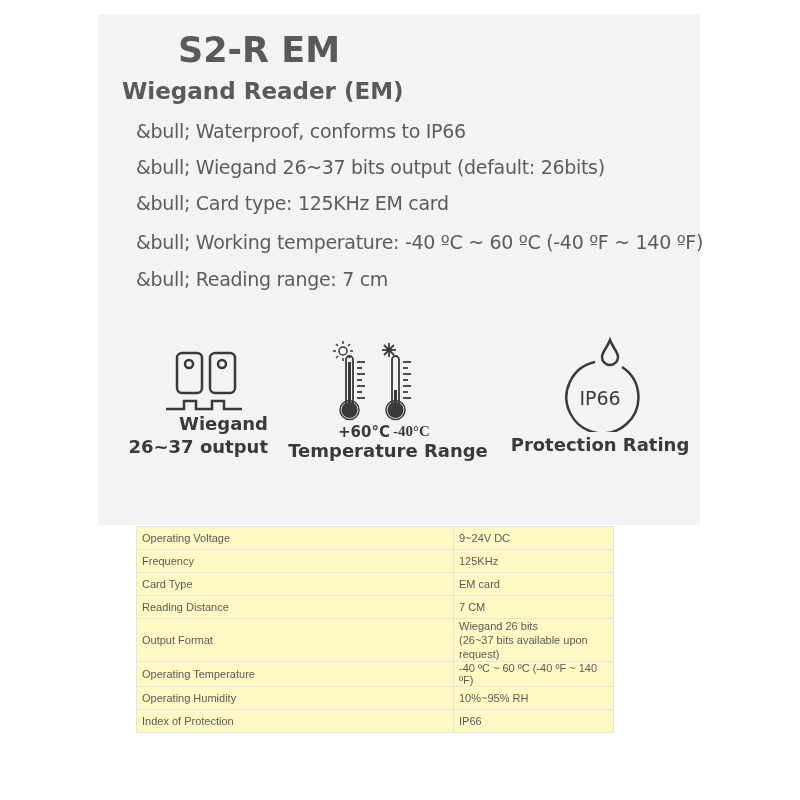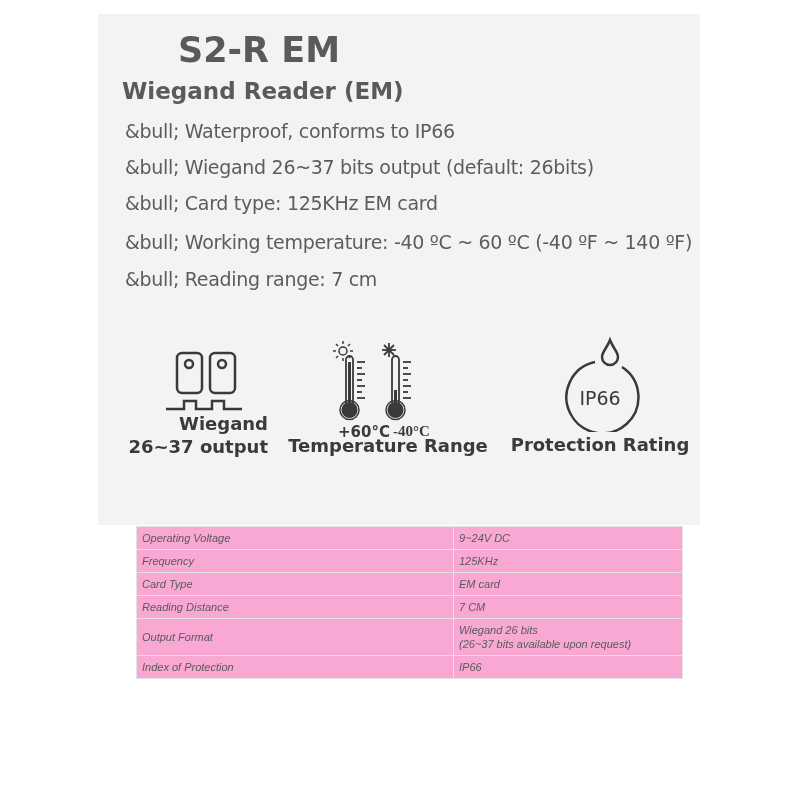--- a/index.html
+++ b/index.html
@@ -4,27 +4,27 @@
 <style>
   html, body { margin:0; padding:0; }
   body { width:800px; height:800px; background:#ffffff; position:relative; overflow:hidden;
          font-family:"Liberation Sans", "DejaVu Sans", sans-serif; color:#555; }
   .panel { position:absolute; left:98px; top:14px; width:602px; height:511px; background:#f3f3f3; }
   .model { position:absolute; left:178px; top:30px; font-family:"DejaVu Sans", sans-serif; font-weight:bold;
            font-size:35px; color:#5a5a5a; letter-spacing:0px; }
   .subtitle { position:absolute; left:122px; top:78px; font-family:"DejaVu Sans", sans-serif; font-weight:bold;
               font-size:23px; color:#5a5a5a; }
   .bullets { position:absolute; left:122px; top:0; margin:0; padding:0; list-style:none; }
-  .bullets li { position:absolute; left:3px; white-space:nowrap; font-size:19px; color:#5c5c5c;
+  .bullets li { position:absolute; left:14px; white-space:nowrap; font-size:19px; color:#5c5c5c;
                 font-family:"DejaVu Sans", sans-serif; font-weight:normal; letter-spacing:-0.3px; }
   .feature { position:absolute; text-align:center; color:#3a3a3a; }
   .feature .label { font-family:"DejaVu Sans", sans-serif; font-weight:bold; font-size:18px; white-space:nowrap; }
   .feature svg { display:block; margin:0 auto; }
-  .spec-table { position:absolute; left:136px; top:526px; width:547px; border-collapse:collapse;
-                font-family:"Liberation Sans", sans-serif; font-size:11px; color:#5a5a5a; background:#f9a8d4;font-style:italic; }
+  .spec-table { position:absolute; left:136px; top:526px; width:478px; border-collapse:collapse;
+                font-family:"Liberation Sans", sans-serif; font-size:11px; color:#5a5a5a; background:#fef9c3; }
   .spec-table td { border:1px solid #e3e3e3; padding:0 0 0 5px; height:22px; vertical-align:middle; }
   .spec-table td.k { width:311px; }
   .spec-table tr.tall td { height:36px; }
   .spec-table td .line { display:block; line-height:14px; }
 </style>
 </head>
 <body>
 
 <div class="panel"></div>
 
@@ -98,21 +98,21 @@
         <line x1="80" y1="42" x2="85" y2="42"></line>
       <line x1="80" y1="48" x2="88" y2="48"></line>
         <line x1="80" y1="54" x2="85" y2="54"></line>
       <line x1="80" y1="60" x2="88" y2="60"></line>
     </g>
   </svg>
   <div style="position:relative; height:12px; font-family:'DejaVu Sans',sans-serif; font-weight:bold; font-size:15px; color:#3a3a3a;">
     <span style="position:absolute; left:50px; top:0;">+60°C</span>
     <span style="position:absolute; left:105px; top:0;font-family:Liberation Serif, serif;">-40°C</span>
   </div>
-  <div class="label" style="">Temperature Range</div>
+  <div class="label" style="margin-top:5px;">Temperature Range</div>
 </div>
 
 <div class="feature" style="left:510px; top:334px; width:180px;">
   <svg width="90" height="98" viewBox="0 0 90 98">
     <path d="M40 28 A36 36 0 1 0 67 33" fill="none" stroke="#3a3a3a" stroke-width="2.5"></path>
     <path d="M55 6 C52 14 47 18 47 23 A8 8 0 0 0 63 23 C63 18 58 14 55 6 Z" fill="none" stroke="#3a3a3a" stroke-width="2.5"></path>
     <text x="45" y="71" text-anchor="middle" font-family="DejaVu Sans, sans-serif" font-size="19" fill="#3a3a3a">IP66</text>
   </svg>
   <div class="label" style="margin-top:2px;">Protection Rating</div>
 </div>
@@ -136,17 +136,25 @@
         <td>7 CM</td>
       </tr>
     <tr class="tall">
         <td class="k">Output Format</td>
       <td>
         <span class="line">Wiegand 26 bits</span>
         <span class="line">(26~37 bits available upon request)</span>
       </td>
       </tr>
     <tr>
+        <td class="k">Operating Temperature</td>
+        <td>-40 ºC ~ 60 ºC (-40 ºF ~ 140 ºF)</td>
+      </tr>
+    <tr>
+        <td class="k">Operating Humidity</td>
+        <td>10%~95% RH</td>
+      </tr>
+    <tr>
         <td class="k">Index of Protection</td>
         <td>IP66</td>
       </tr>
   </tbody>
 </table>
 
 </body></html>

